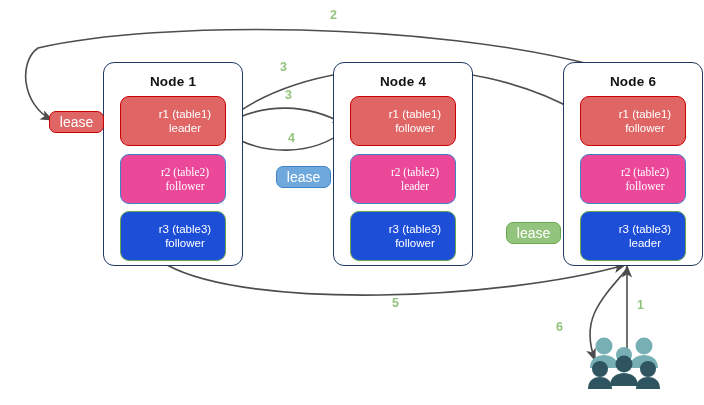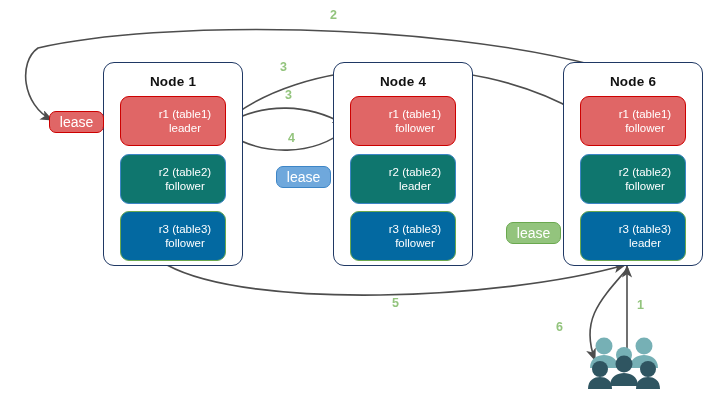--- a/index.html
+++ b/index.html
@@ -56,25 +56,26 @@
     line-height: 14px;
     text-align: center;
     padding-left: 24px;
   }
   .replica .l1, .replica .l2 { display: block; }
   .rep-red {
     background: #e06666;
     border: 1.6px solid #cc0000;
   }
   .rep-blue {
-    background: #0f766e;
+    background: #ec4899;
     border: 1.6px solid #3d85c6;
+    font-family: Liberation Serif, serif;
   }
   .rep-green {
-    background: #0369a1;
+    background: #1d4ed8;
     border: 1.6px solid #6aa84f;
   }
   .lease {
     position: absolute;
     box-sizing: border-box;
     border-radius: 7px;
     display: flex;
     align-items: center;
     justify-content: center;
     color: #ffffff;

